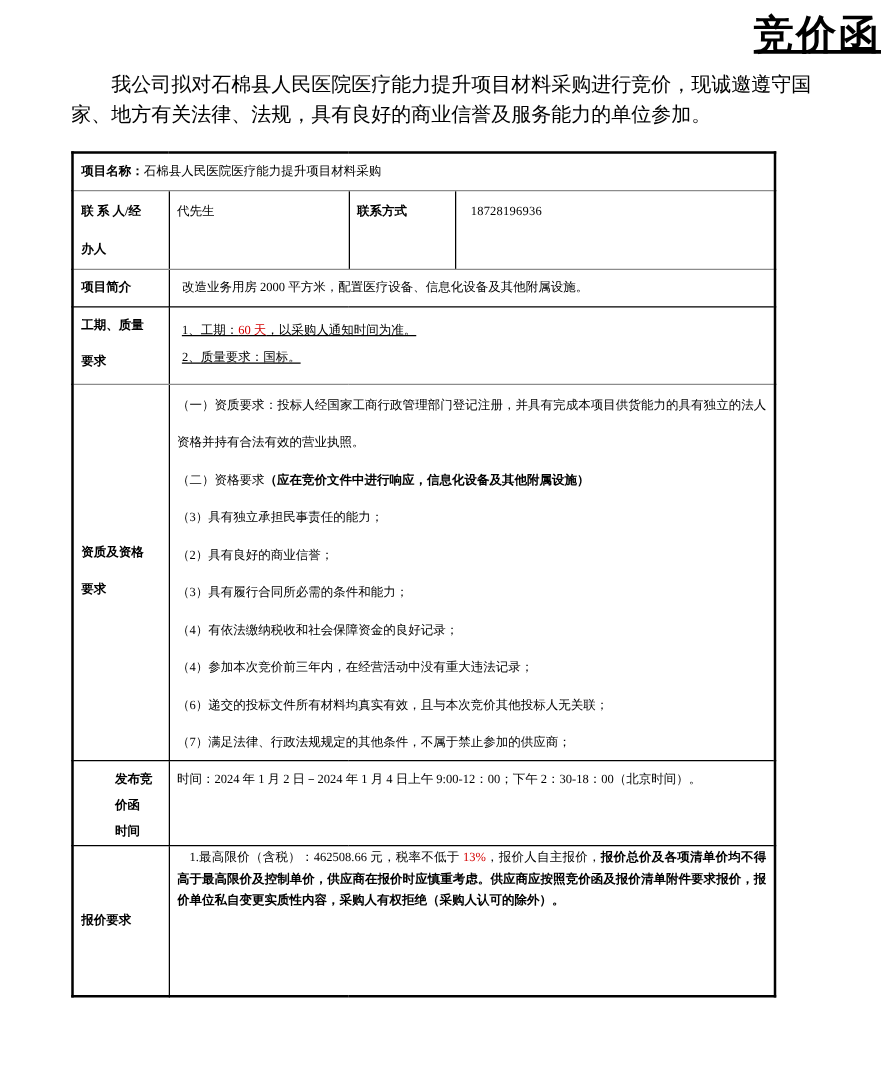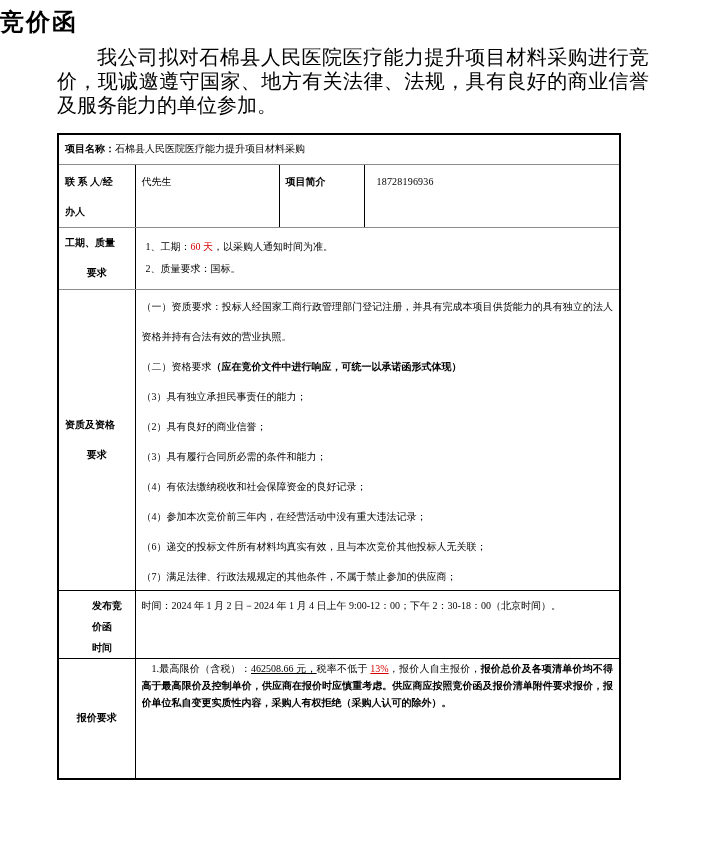--- a/index.html
+++ b/index.html
@@ -2,48 +2,48 @@
 <html lang="zh"><head>
 <meta charset="utf-8">
 <style>
   html,body{margin:0;padding:0;}
   body{
     width:705px;height:855px;background:#ffffff;color:#000;
     font-family:"Liberation Serif","DejaVu Serif",serif;
     overflow:hidden;position:relative;
   }
   .title{
-    margin:6px 0 0 0;text-align:left;
-    font-size:24px;font-weight:bold;letter-spacing:2px;
+    margin:6px 0 0 0;text-align:right;
+    font-size:32px;font-weight:bold;letter-spacing:2px;text-decoration:underline;
   }
   .intro{
     width:592px;margin:7px 0 16px 57px;
-    font-size:20px;line-height:24px;text-indent:2em;text-align:justify;
+    font-size:16px;line-height:24px;text-indent:2em;text-align:justify;
   }
   table.bid{
     border-collapse:collapse;table-layout:fixed;
     width:562px;margin:9px 0 0 57px;
     border:2px solid #000;
   }
   td{
     border:1px solid #000;font-size:10px;
     padding:0 6px;overflow:hidden;word-break:break-all;
   }
   tr.bb-gray td{border-bottom-color:#8c8c8c;}
   .lbl{font-weight:bold;}
   .c-mid{vertical-align:middle;}
   .c-top{vertical-align:top;}
   .lh30{line-height:30px;}
-  .lh22{line-height:22px;}
+  .lh22{line-height:22px;text-decoration:underline;}
   .lh21{line-height:21px;padding-left:33px;}
   .pt4{padding-top:4px;}
   .pt2{padding-top:2px;}
-  .center{text-align:center;}
+  .center{font-family:Liberation Mono, monospace;}
   .red{color:#d40000;}
-  .u{text-decoration:underline;}
+  .u{}
   .b{font-weight:bold;}
   .qual p{margin:0;line-height:30px;text-align:justify;}
   .qual{height:297px;overflow:hidden;}
   .quote{height:117px;overflow:hidden;}
   .quote p{margin:0;line-height:17px;text-indent:1em;text-align:justify;}
   .announce-val{line-height:21px;text-align:justify;font-weight:normal;}
   .num{letter-spacing:0.2px;margin-left:47px;}
 </style>
 </head>
 <body>
@@ -65,24 +65,28 @@
     <td colspan="4" class="c-mid"><span class="lbl">项目名称：</span><span>石棉县人民医院医疗能力提升项目材料采购</span></td>
   </tr>
 
 
   <tr class="bb-gray" style="height:61px">
     <td class="c-top lh30 pt2 lbl">
       <div>联 系 人/经</div>
       <div>办人</div>
     </td>
     <td class="c-top lh30 pt2">代先生</td>
-    <td class="c-top lh30 pt2 lbl">项目简介</td>
+    <td class="c-top lh30 pt2 lbl">联系方式</td>
     <td class="c-top lh30 pt2 num" style="padding-left:12px">18728196936</td>
   </tr>
 
+  <tr style="height:30px">
+    <td class="c-mid lbl">项目简介</td>
+    <td colspan="3" class="c-mid" style="padding-left:10px">改造业务用房 2000 平方米，配置医疗设备、信息化设备及其他附属设施。</td>
+  </tr>
 
 
   <tr class="bb-gray" style="height:62px">
     <td class="c-mid lh30 lbl">
       <div>工期、质量</div>
       <div class="center">要求</div>
     </td>
     <td colspan="3" class="c-mid lh22" style="padding-left:10px">
       <div><span>1、工期：</span><span class="red">60 天</span><span>，以采购人通知时间为准。</span></div>
       <div>2、质量要求：国标。</div>
@@ -90,21 +94,21 @@
   </tr>
 
   <tr style="height:301px">
     <td class="c-mid lh30 lbl">
       <div>资质及资格</div>
       <div class="center">要求</div>
     </td>
     <td colspan="3" class="c-top pt2">
       <div class="qual">
         <p>（一）资质要求：投标人经国家工商行政管理部门登记注册，并具有完成本项目供货能力的具有独立的法人资格并持有合法有效的营业执照。</p>
-        <p><span>（二）资格要求</span><span class="b">（应在竞价文件中进行响应，可统一以承诺函形式体现）</span></p>
+        <p><span>（二）资格要求</span><span class="b">（应在竞价文件中进行响应，信息化设备及其他附属设施）</span></p>
         <p>（3）具有独立承担民事责任的能力；</p>
         <p>（2）具有良好的商业信誉；</p>
         <p>（3）具有履行合同所必需的条件和能力；</p>
         <p>（4）有依法缴纳税收和社会保障资金的良好记录；</p>
         <p>（4）参加本次竞价前三年内，在经营活动中没有重大违法记录；</p>
         <p>（6）递交的投标文件所有材料均真实有效，且与本次竞价其他投标人无关联；</p>
         <p>（7）满足法律、行政法规规定的其他条件，不属于禁止参加的供应商；</p>
       </div>
     </td>
   </tr>

